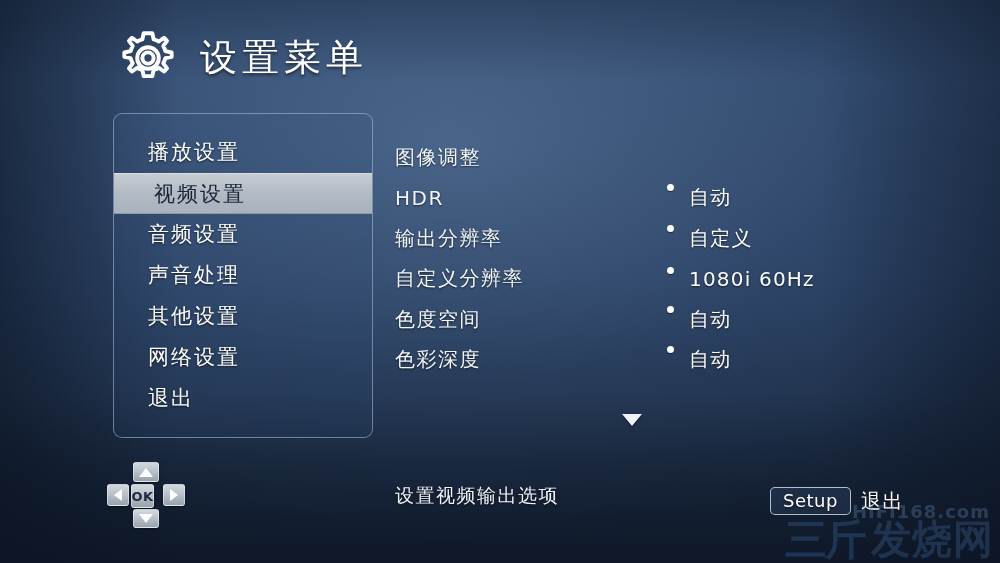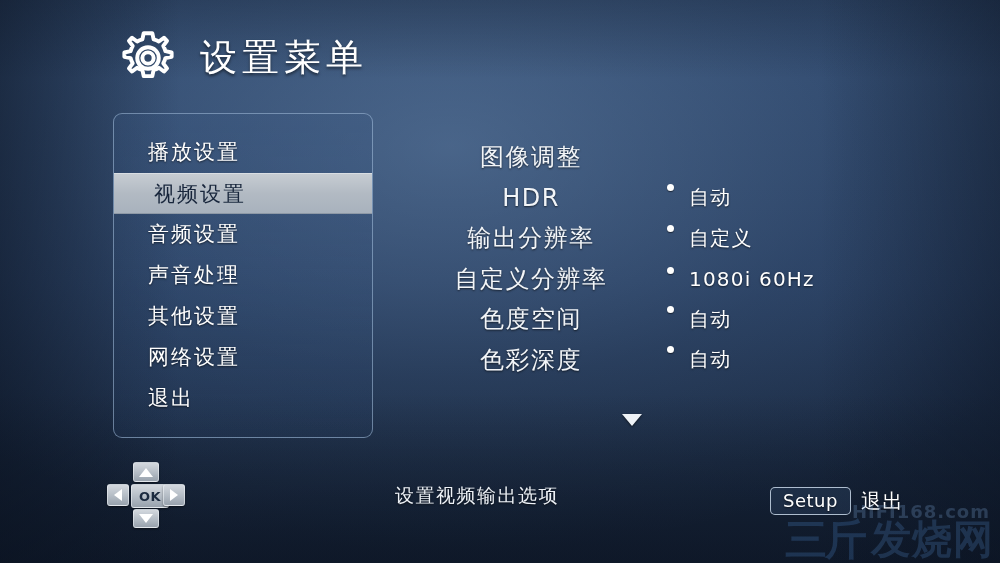--- a/index.html
+++ b/index.html
@@ -79,24 +79,23 @@
     padding-left:40px;
   }
 
   
   .options{ position:absolute; left:395px; top:137px; width:560px; }
   .option-row{
     height:40.5px; display:flex; align-items:center;
     white-space:nowrap;
   }
   .option-label{
-    width:272px; font-size:24px; color:#f2f5f8;
+    width:272px; font-size:20px; color:#f2f5f8;
     letter-spacing:1.5px;
     text-shadow:0 1px 2px rgba(0,0,0,0.6);
-    text-align:center;
   }
   .option-value{
     display:flex; align-items:flex-start; gap:15px;
     font-size:20px; color:#ffffff; letter-spacing:1.2px;
     text-shadow:0 1px 2px rgba(0,0,0,0.6);
   }
   .bullet{
     width:7px; height:7px; border-radius:50%;
     background:#ffffff; display:inline-block; flex:0 0 auto;
     box-shadow:0 1px 1px rgba(0,0,0,0.5);
@@ -116,21 +115,21 @@
   .key{
     position:absolute;
     background:linear-gradient(180deg,#d3d8de 0%,#b4bcc5 55%,#98a2ad 100%);
     border-radius:3px;
     border:1px solid rgba(240,244,248,0.55);
     display:flex; align-items:center; justify-content:center;
     box-shadow:0 1px 2px rgba(0,0,0,0.45);
   }
   .key-up   { left:26px; top:0px;  width:26px; height:20px; }
   .key-left { left:0px;  top:22px; width:22px; height:22px; }
-  .key-ok   { left:24px; top:22px; width:38px; height:24px; }
+  .key-ok   { left:24px; top:22px; width:23px; height:24px; }
   .key-right{ left:56px; top:22px; width:22px; height:22px; }
   .key-down { left:26px; top:47px; width:26px; height:19px; }
   .tri{ width:0;height:0; }
   .tri-up   { border-left:7px solid transparent; border-right:7px solid transparent; border-bottom:9px solid #ffffff; }
   .tri-down { border-left:7px solid transparent; border-right:7px solid transparent; border-top:9px solid #ffffff; }
   .tri-left { border-top:6px solid transparent; border-bottom:6px solid transparent; border-right:8px solid #ffffff; }
   .tri-right{ border-top:6px solid transparent; border-bottom:6px solid transparent; border-left:8px solid #ffffff; }
   .ok-label{ font-size:13px; font-weight:bold; color:#1b2a3f; letter-spacing:0.5px; }
 
   

